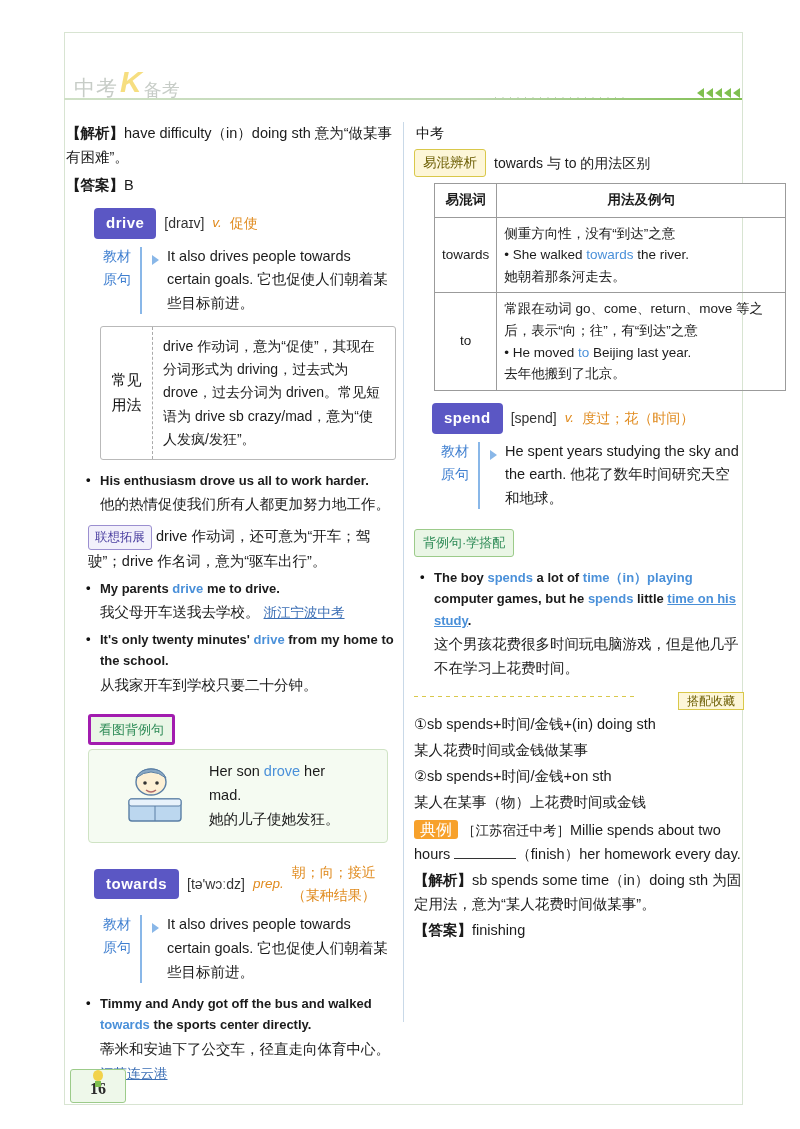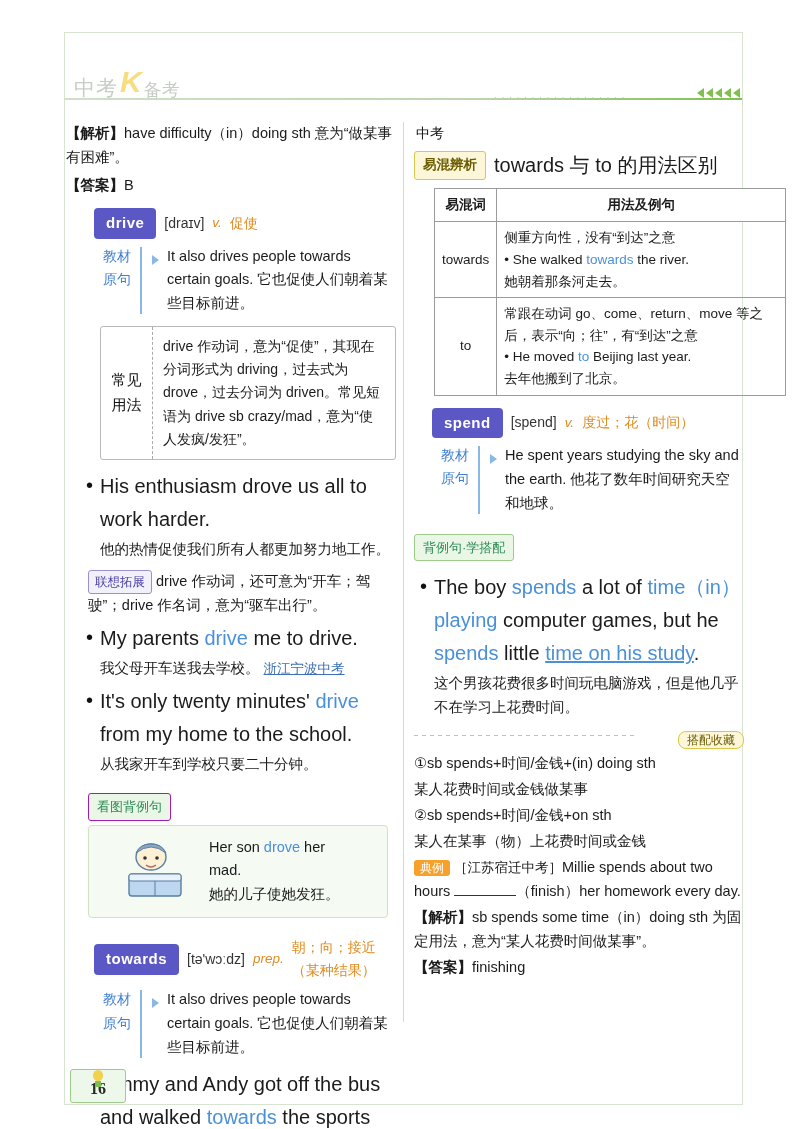--- a/index.html
+++ b/index.html
@@ -85,84 +85,84 @@
     display:flex; min-height:80px;
   }
   .usage-left {
     width:52px; flex:none; border-right:1px dashed #aaa; display:flex;
     flex-direction:column; align-items:center; justify-content:center;
     font-size:15px; color:#111; font-family:"Liberation Serif", serif; line-height:1.5;
   }
   .usage-right { padding:8px 10px; font-size:14px; }
 
   
-  .bullet { position:relative; padding-left:14px; font-size:20px; margin:4px 0 2px 20px;}
+  .bullet { position:relative; padding-left:14px; font-size:13px; margin:4px 0 2px 20px;font-weight:bold;}
   .bullet:before { content:"•"; position:absolute; left:0; top:-1px; color:#111; }
   .trans { font-size:14.5px; margin:0 0 4px 34px; }
 
   .small-tag {
     display:inline-block; border:1px solid #9b8fd0; color:#4b3fa0; background:#f2f0fb;
     font-size:12.5px; padding:1px 6px; border-radius:3px; margin-right:4px;
   }
   .tag-line { margin:8px 0 4px 22px; font-size:14.5px; }
 
   .hl-blue { color:#4a90d9; }
   .hl-blue-u { color:#4a90d9; text-decoration:underline; }
   .src-note {
     color:#3c6fb5; font-family:"Liberation Serif", serif; font-size:13.5px;
     text-decoration:underline; white-space:nowrap;
   }
 
   
   .pic-head {
     margin:12px 0 0 22px; display:inline-block; font-size:13px; color:#2e8b57;
-    background:#eaf6e6; border:1px solid #a21caf; border-radius:3px; padding:2px 8px;
+    background:#eaf6e6; border:3px solid #a21caf; border-radius:3px; padding:2px 8px;
   }
   .pic-box {
     margin:4px 0 0 22px; width:300px; border:1px solid #cfe3c4; border-radius:4px;
     background:#f5fbf2; display:flex; align-items:center; gap:8px; padding:10px 26px;
   }
   .pic-illus { width:86px; height:62px; flex:none; position:relative; }
   .pic-text { font-size:14.5px; }
 
   
   .zk-label { font-size:14px; color:#111; font-family:"Liberation Serif", serif; margin:0 0 4px 2px;}
   .mix-head { display:flex; align-items:center; gap:8px; margin:2px 0 6px 0;}
   .mix-chip {
     background:#fdf6d8; border:1px solid #d9c84a; color:#6a5c00; font-size:13.5px;
-    padding:2px 8px; border-radius:3px; font-weight:bold;
-  }
-  .mix-title { font-size:20px;text-align:right; }
+    padding:2px 8px; border-radius:3px; font-weight:normal;
+  }
+  .mix-title { font-size:14px;text-align:right; }
 
   table.cmp { border-collapse:collapse; width:352px; margin:2px 0 12px 20px; font-size:13.5px; }
   table.cmp th, table.cmp td { border:1px solid #9b9b9b; padding:5px 7px; vertical-align:middle; }
   table.cmp th { background:#fff; font-weight:bold; text-align:center; font-size:13.5px;}
   table.cmp td.key { text-align:center; width:62px; font-size:13.5px;}
   table.cmp td.val { line-height:1.6; }
   table.cmp .ex { display:block; }
 
   .bei-head {
     display:inline-block; font-size:13px; color:#2e8b57;
     background:#eaf6e6; border:1px solid #9ccb8a; border-radius:3px; padding:2px 8px;
     margin:10px 0 6px 0;
   }
   .collocate-banner {
     margin:6px 0 8px 0; text-align:right; position:relative; height:18px;
   }
   .collocate-banner span {
     background:#fdf6d8; border:1px solid #d9c84a; color:#6a5c00;
-    font-size:12px; padding:1px 8px; border-radius:8px;
+    font-size:12px; padding:1px 8px; border-radius:0;
   }
   .collocate-banner:before {
     content:""; position:absolute; left:0; right:110px; top:9px; height:1px;
     background: repeating-linear-gradient(to right,#d9c84a 0 4px,transparent 4px 8px);
   }
   .num-line { font-size:14.5px; margin:2px 0; }
   .exam-chip {
-    background:#f7a12b; color:#fff; font-size:12px; padding:1px 6px; border-radius:3px;
+    background:#f7a12b; color:#fff; font-size:16px; padding:1px 6px; border-radius:3px;
     margin-right:4px;
   }
   .blank-underline { display:inline-block; border-bottom:1px solid #333; width:62px; }
 
   .footer {
     position:absolute; left:64px; bottom:20px; width:678px; height:44px;
   }
   .footer-box {
     position:absolute; left:6px; top:0; width:56px; height:34px;
     border:1px solid #9ccb8a; border-radius:3px; background:#eef8ea;

